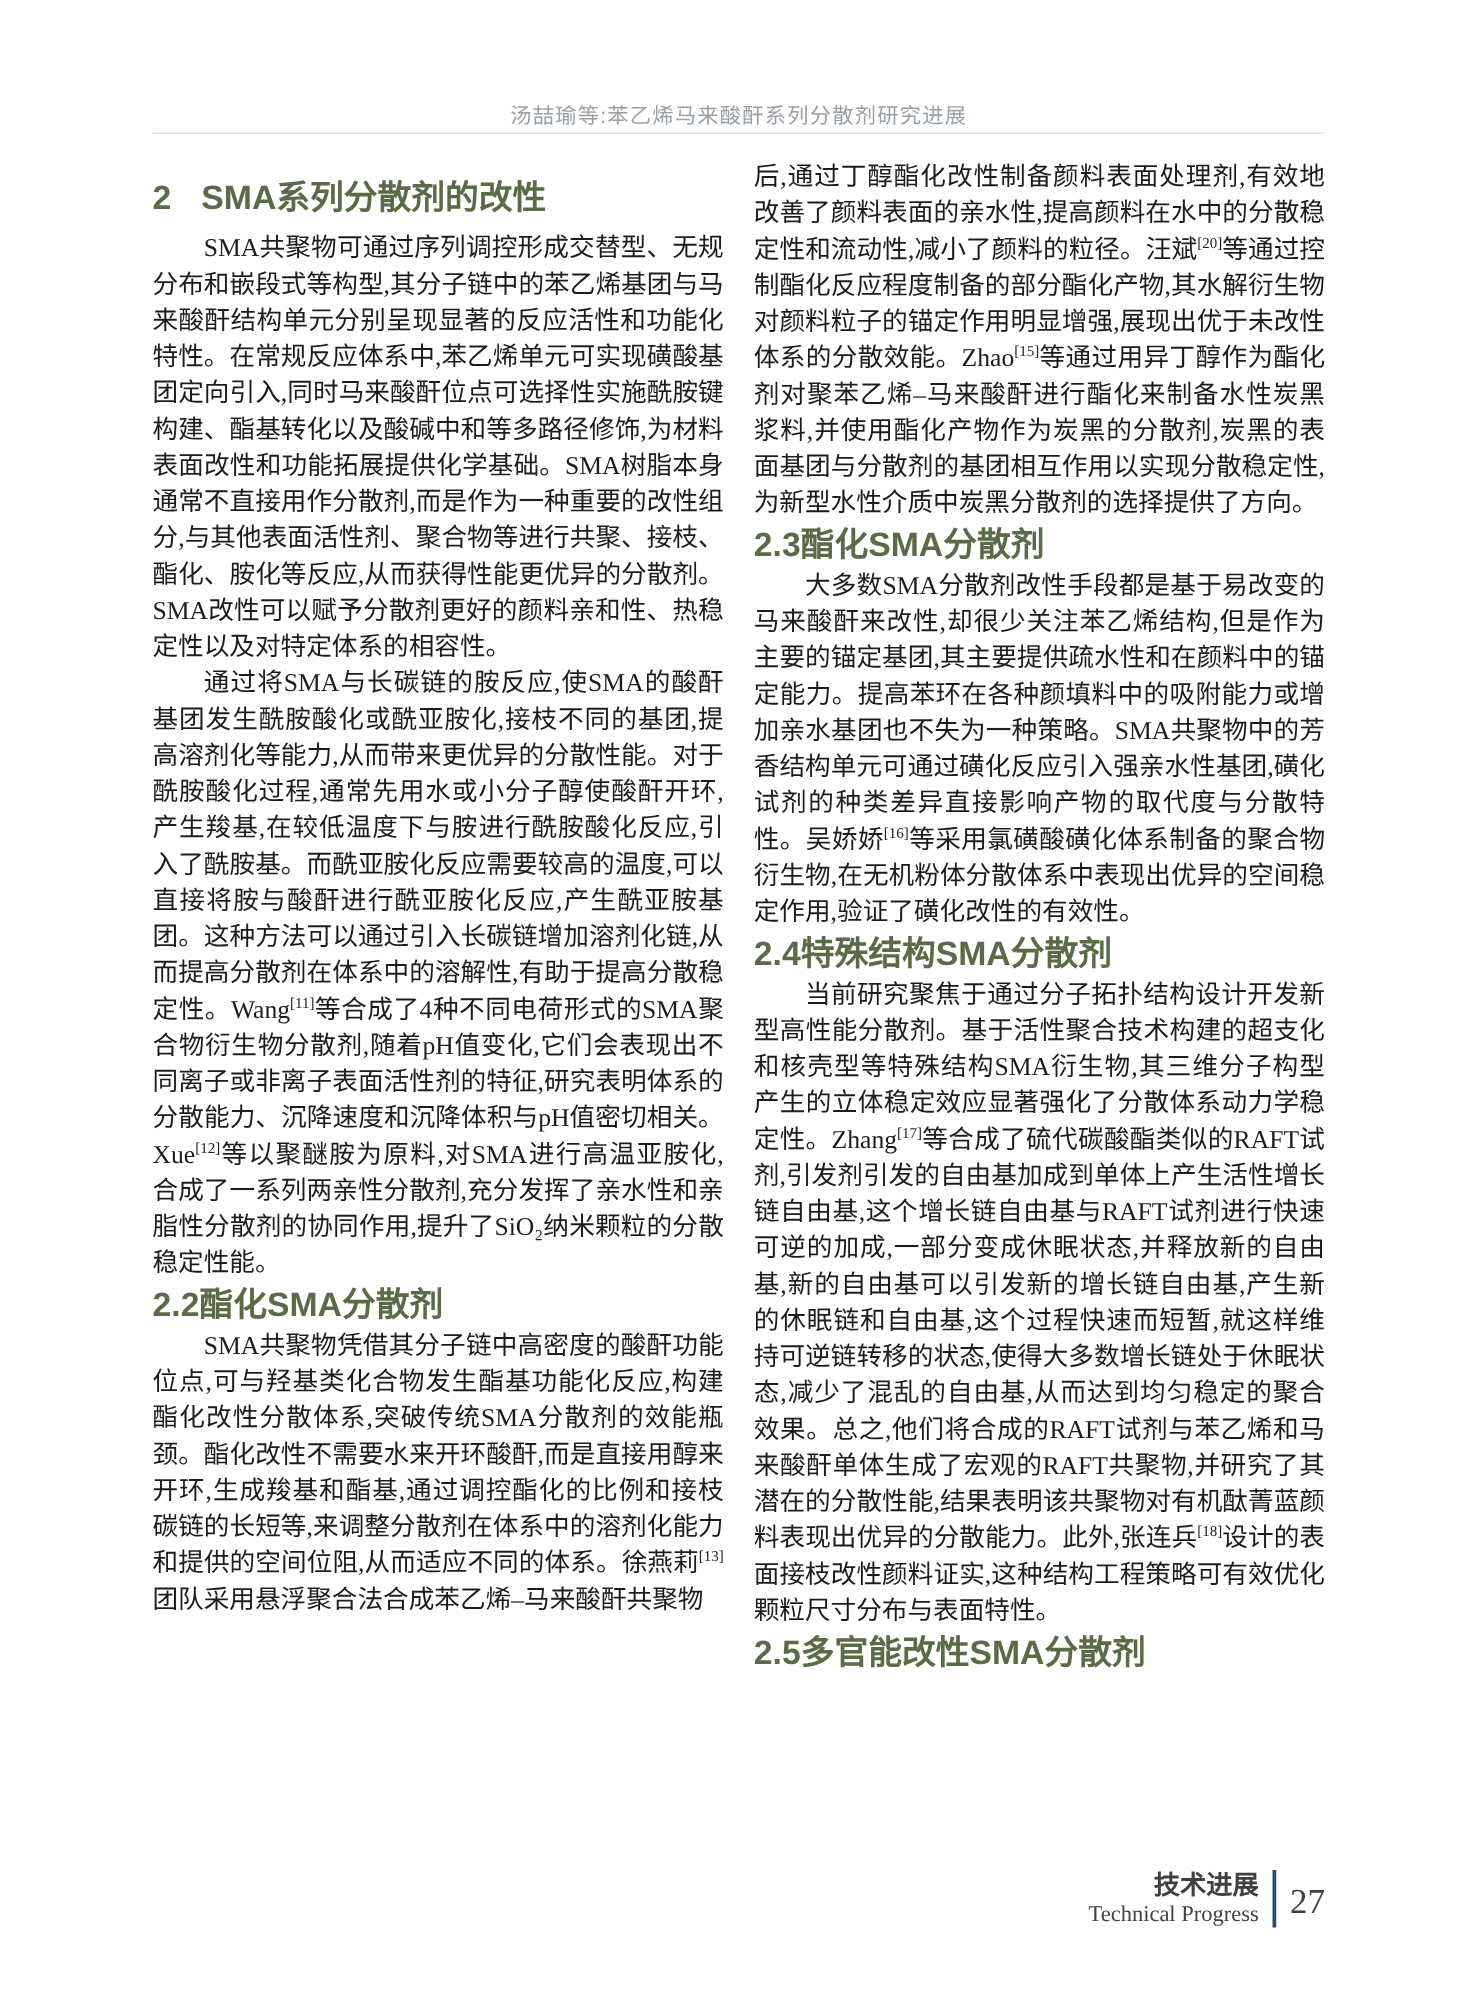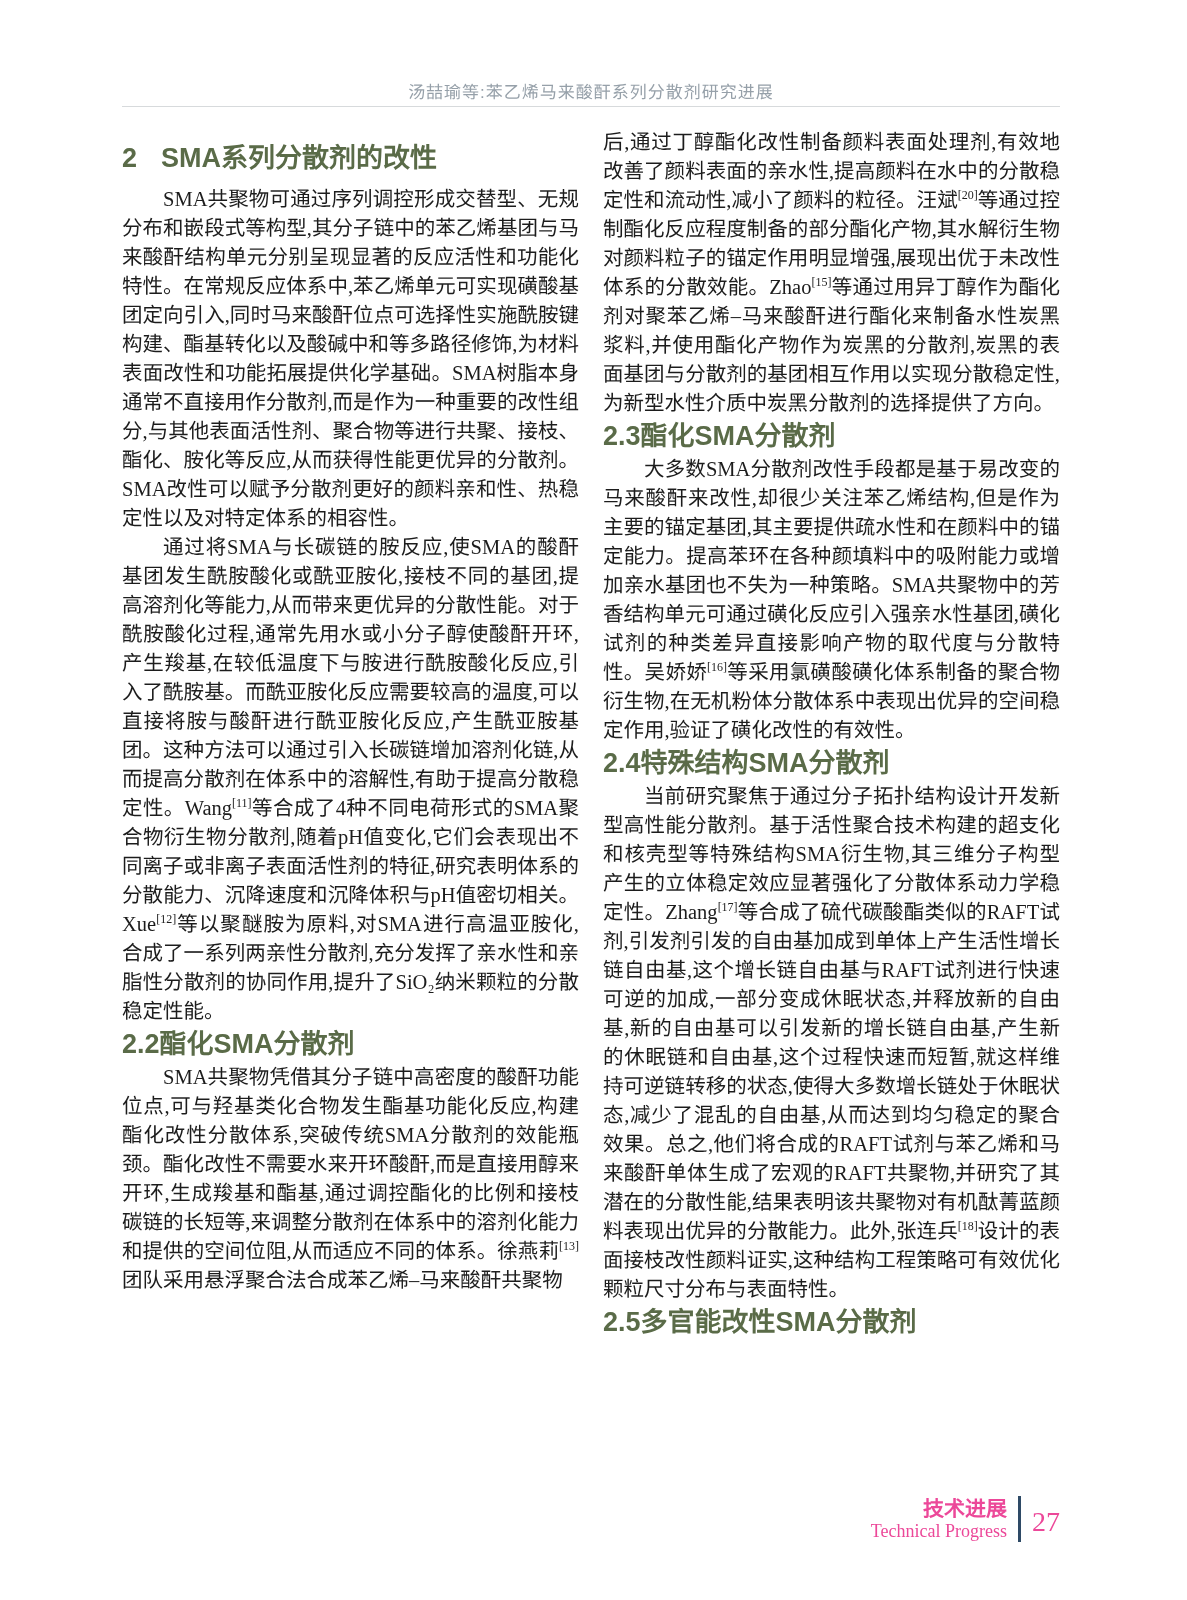--- a/index.html
+++ b/index.html
@@ -32,21 +32,21 @@
     font-size:27px;color:#5a6b48;margin:16px 0 12px 0;
   }
   .sub-heading{
     display:flex;align-items:flex-end;
     font-family:"Liberation Sans", sans-serif;font-weight:bold;
     font-size:27px;color:#5a6b48;margin:4px 0 4px 0;
   }
   .footer{
     position:absolute;top:1496px;left:122px;width:938px;
     display:flex;justify-content:flex-end;align-items:center;gap:11px;
-    color:#ec4899;
+    color:#404040;
   }
   .footer-labels{text-align:right;line-height:1.1;}
   .footer-cn{font-family:"Liberation Sans", sans-serif;font-weight:bold;font-size:21px;}
   .footer-en{font-family:"Liberation Serif", serif;font-size:18px;margin-top:2px;}
   .footer-bar{width:3px;height:46px;background:#2e4a66;}
   .footer-page{font-family:"Liberation Serif", serif;font-size:28px;padding-top:6px;}
 </style>
 </head>
 <body>
 

